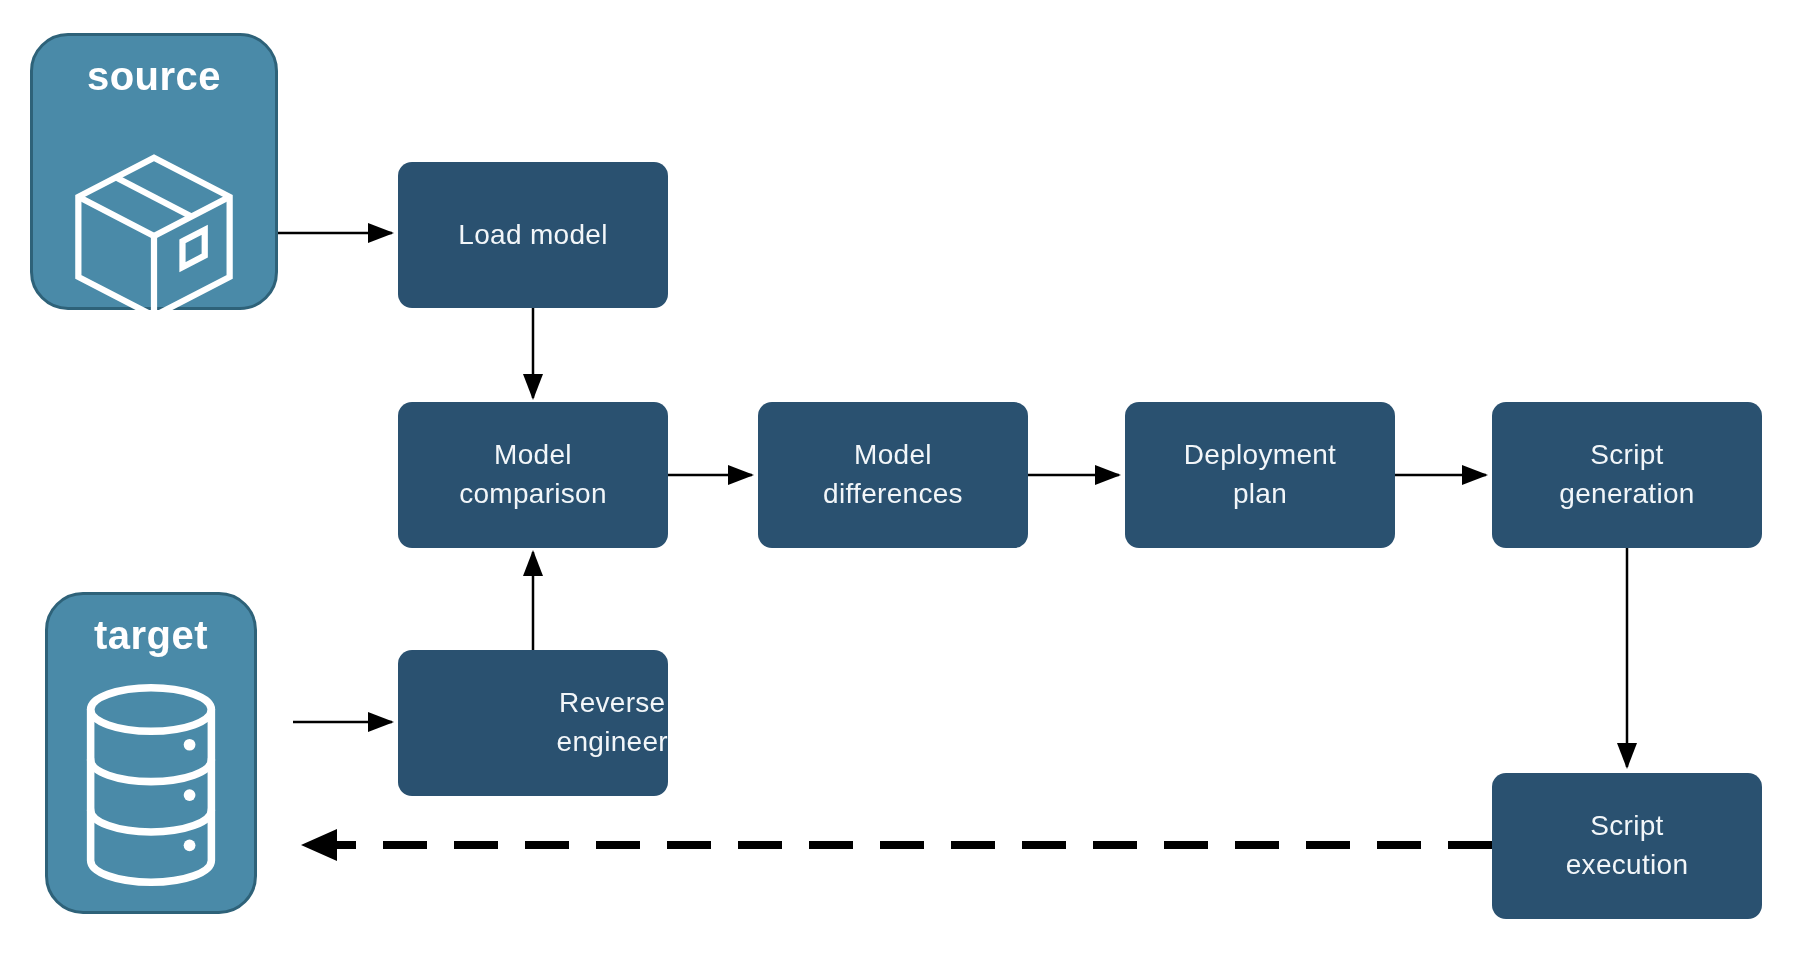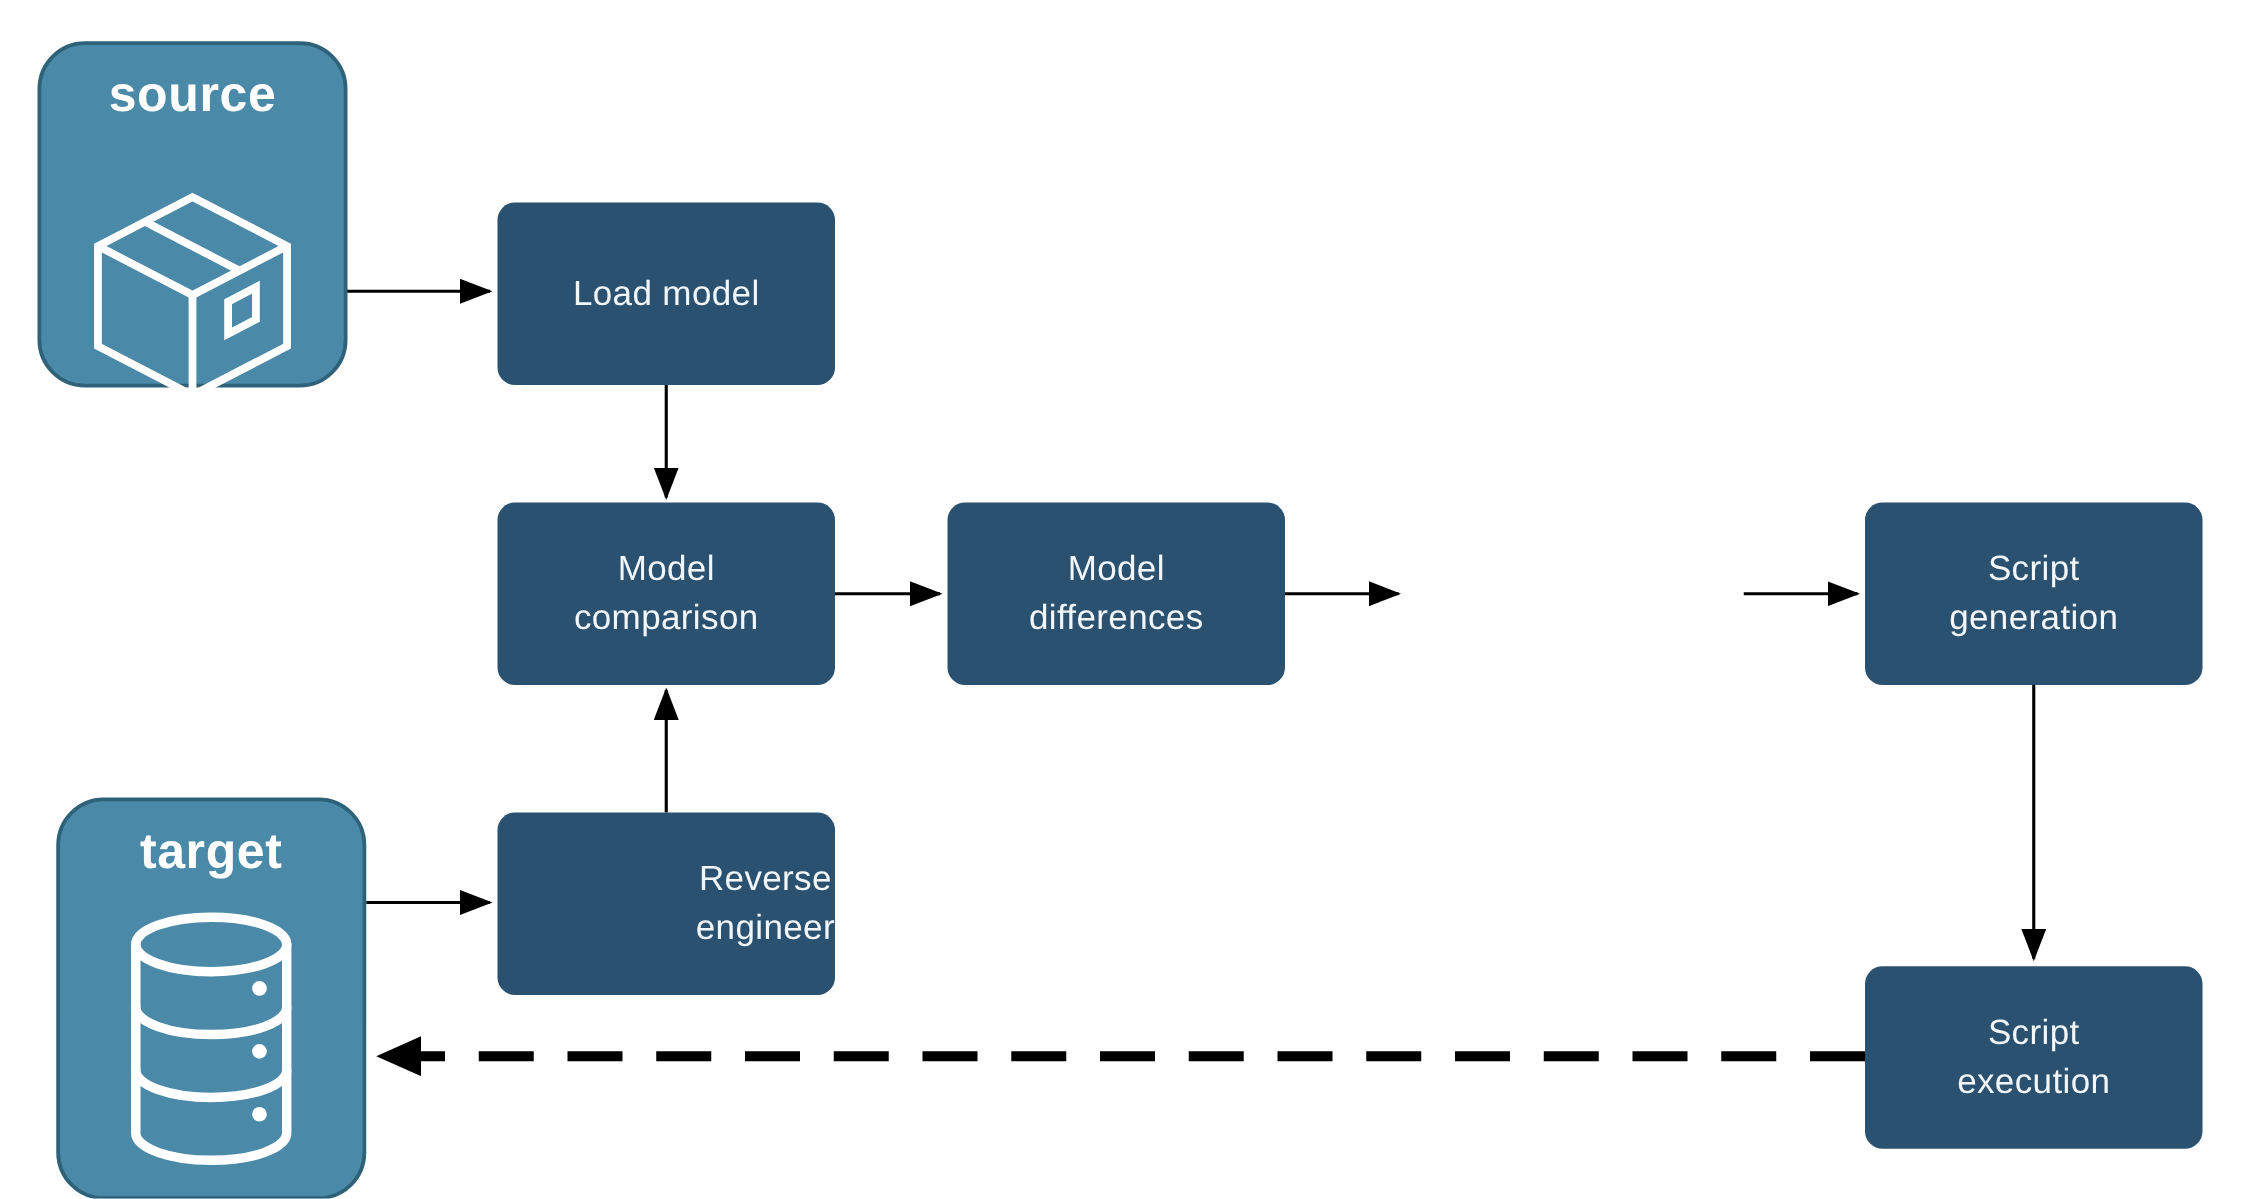--- a/index.html
+++ b/index.html
@@ -33,21 +33,21 @@
     background:var(--entity-fill);border:3px solid var(--entity-border);
     box-sizing:border-box;color:#fff;
     display:flex;flex-direction:column;align-items:center;
   }
   .entity .elbl{
     font-weight:bold;font-size:40px;letter-spacing:.5px;margin-top:18px;
   }
   .entity .eicon{flex:1;display:flex;align-items:center;justify-content:center;width:100%;}
 
   #entity-source{left:30px;top:33px;width:248px;height:277px;gap:48px;}
-  #entity-target{left:45px;top:638px;width:248px;height:322px;}
+  #entity-target{left:45px;top:592px;width:212px;height:322px;}
 
   #node-load-model       {left:398px; top:162px;}
   #node-model-comparison {left:398px; top:402px;}
   #node-model-differences{left:758px; top:402px;}
   #node-deployment-plan  {left:1125px;top:402px;}
   #node-script-generation{left:1492px;top:402px;}
   #node-reverse-engineer {left:398px; top:650px;justify-content:flex-end;}
   #node-script-execution {left:1492px;top:773px;}
 </style>
 </head>
@@ -108,20 +108,24 @@
     <span class="lbl">Load model</span>
   </div>
   <div class="node" id="node-model-comparison">
     <span class="lbl">Model
 comparison</span>
   </div>
   <div class="node" id="node-model-differences">
     <span class="lbl">Model
 differences</span>
   </div>
+  <div class="node" id="node-deployment-plan">
+    <span class="lbl">Deployment
+plan</span>
+  </div>
   <div class="node" id="node-script-generation">
     <span class="lbl">Script
 generation</span>
   </div>
   <div class="node" id="node-reverse-engineer">
     <span class="lbl">Reverse
 engineer</span>
   </div>
   <div class="node" id="node-script-execution">
     <span class="lbl">Script

